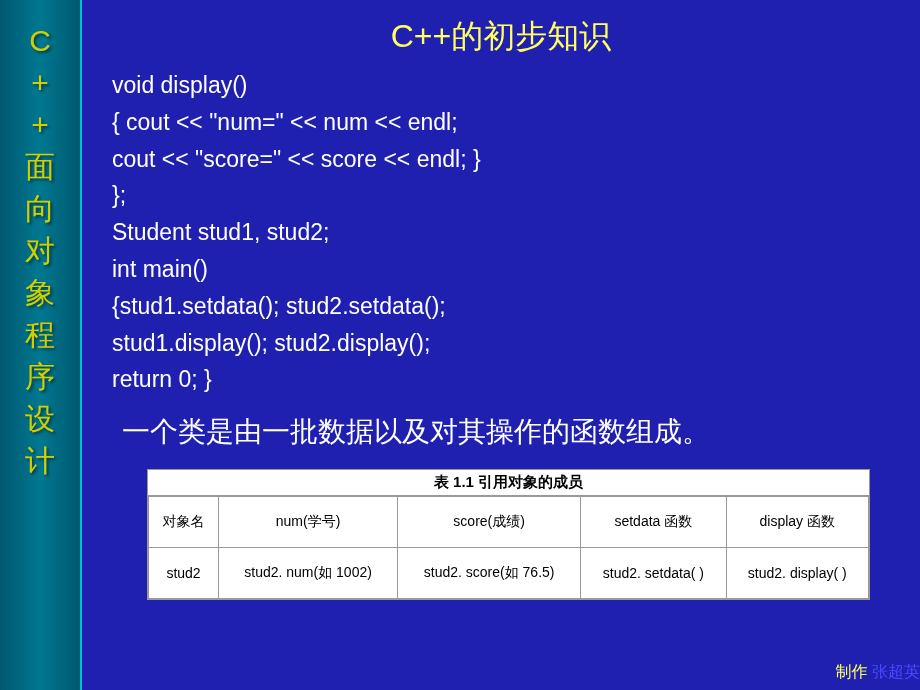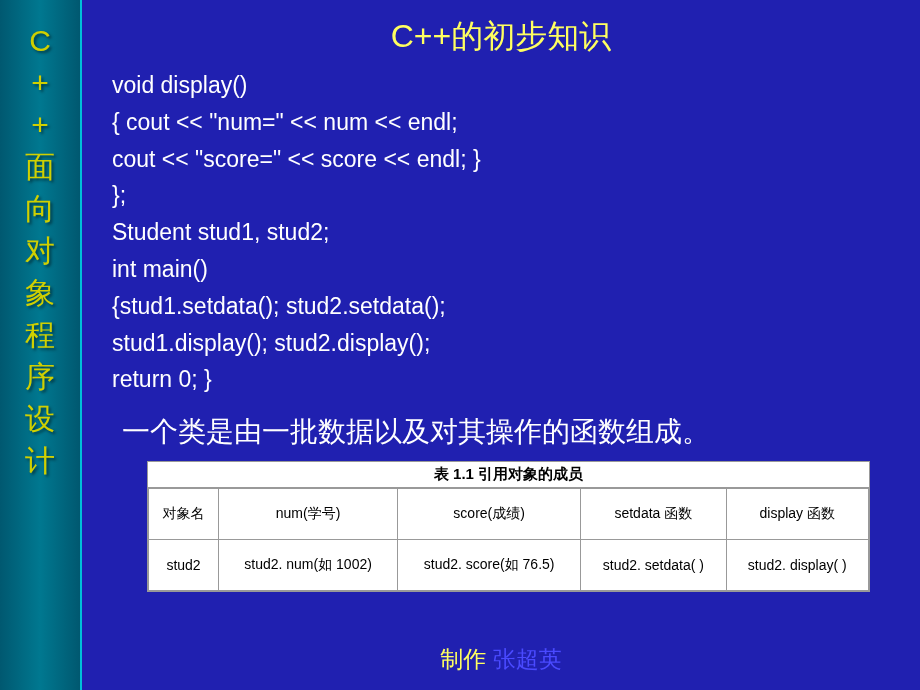--- a/index.html
+++ b/index.html
@@ -47,21 +47,21 @@
       font-size: 23px;
       line-height: 1.6;
       font-family: Arial, sans-serif;
     }
     .summary {
       margin: 15px 30px 0 40px;
       font-size: 28px;
       color: #fff;
     }
     .table-wrap {
-      margin: 10px 50px 0 65px;
+      margin: 18px 50px 0 65px;
       background: #fff;
       border: 1px solid #999;
     }
     .table-title {
       text-align: center;
       font-weight: bold;
       font-size: 15px;
       color: #000;
       padding: 3px 0;
       border-bottom: 1px solid #999;
@@ -74,25 +74,25 @@
     }
     th, td {
       border: 1px solid #999;
       padding: 16px 6px;
       text-align: center;
       font-weight: normal;
     }
     th { font-weight: normal; }
     .footer {
       position: absolute;
-      bottom: 15px;
+      bottom: 7px;
       left: 0;
       width: 100%;
-      text-align: center;
-      font-size: 23px;
+      text-align: right;
+      font-size: 16px;
     }
     .footer-label { color: #ffff60; }
     .footer-author { color: #4a4aff; }
   </style>
 </head>
 <body>
 
 <div class="sidebar">
   <div>C</div>
   <div>+</div>

